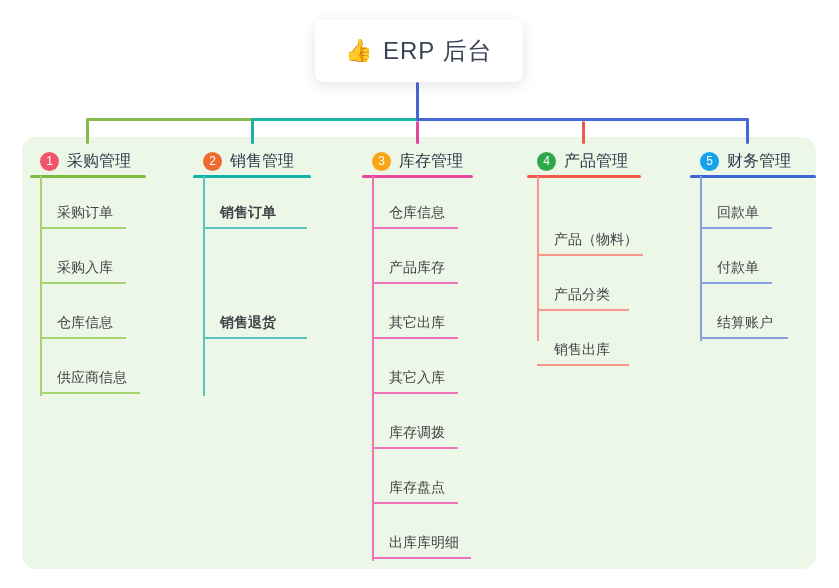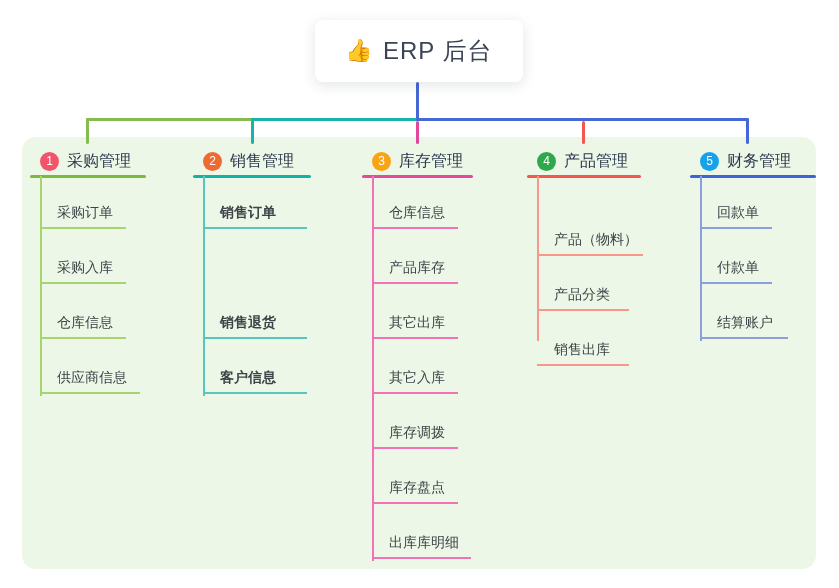--- a/index.html
+++ b/index.html
@@ -94,23 +94,20 @@
       <span class="branch-label">销售管理</span>
     </div>
     <div class="hr ln2"></div>
     <div class="spine sp2" style="height:220px"></div>
     <div class="child ch2" style="top:202px;width:104px">
         <span class="child-label">销售订单</span>
       </div>
     <div class="child ch2" style="top:312px;width:104px">
         <span class="child-label">销售退货</span>
       </div>
-    <div class="child ch2" style="top:367px;width:104px">
-        <span class="child-label">客户信息</span>
-      </div>
   </div>
 
   <div class="branch" style="left:362px;width:111px">
     <div class="branch-header">
       <span class="badge bg3">3</span>
       <span class="branch-label">库存管理</span>
     </div>
     <div class="hr ln3"></div>
     <div class="spine sp3" style="height:385px"></div>
     <div class="child ch3" style="top:257px;width:86px">

